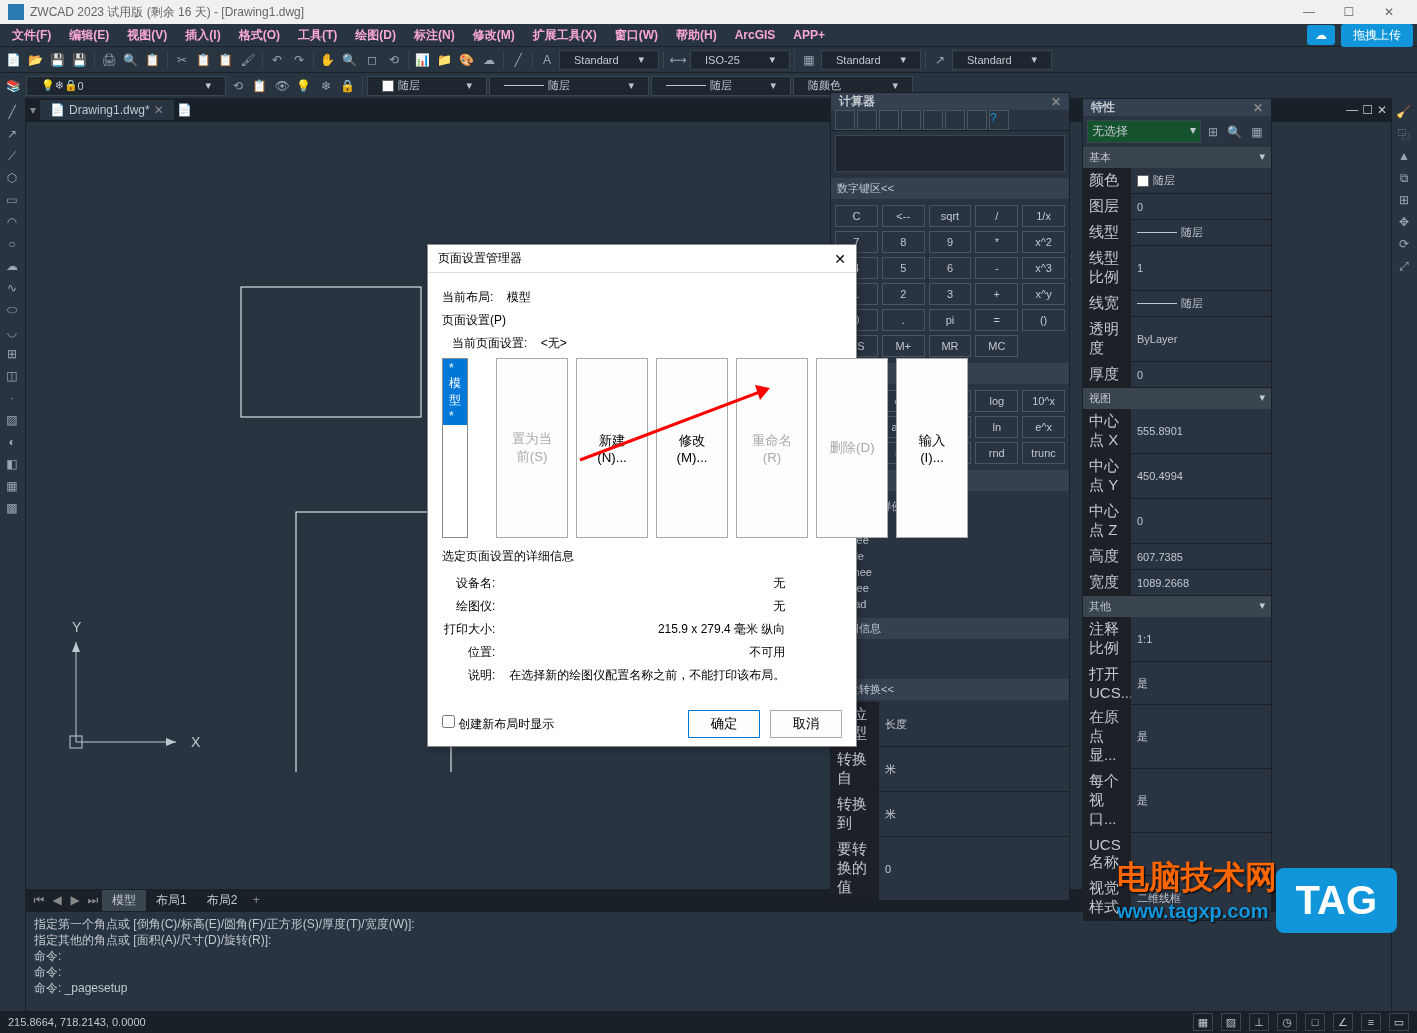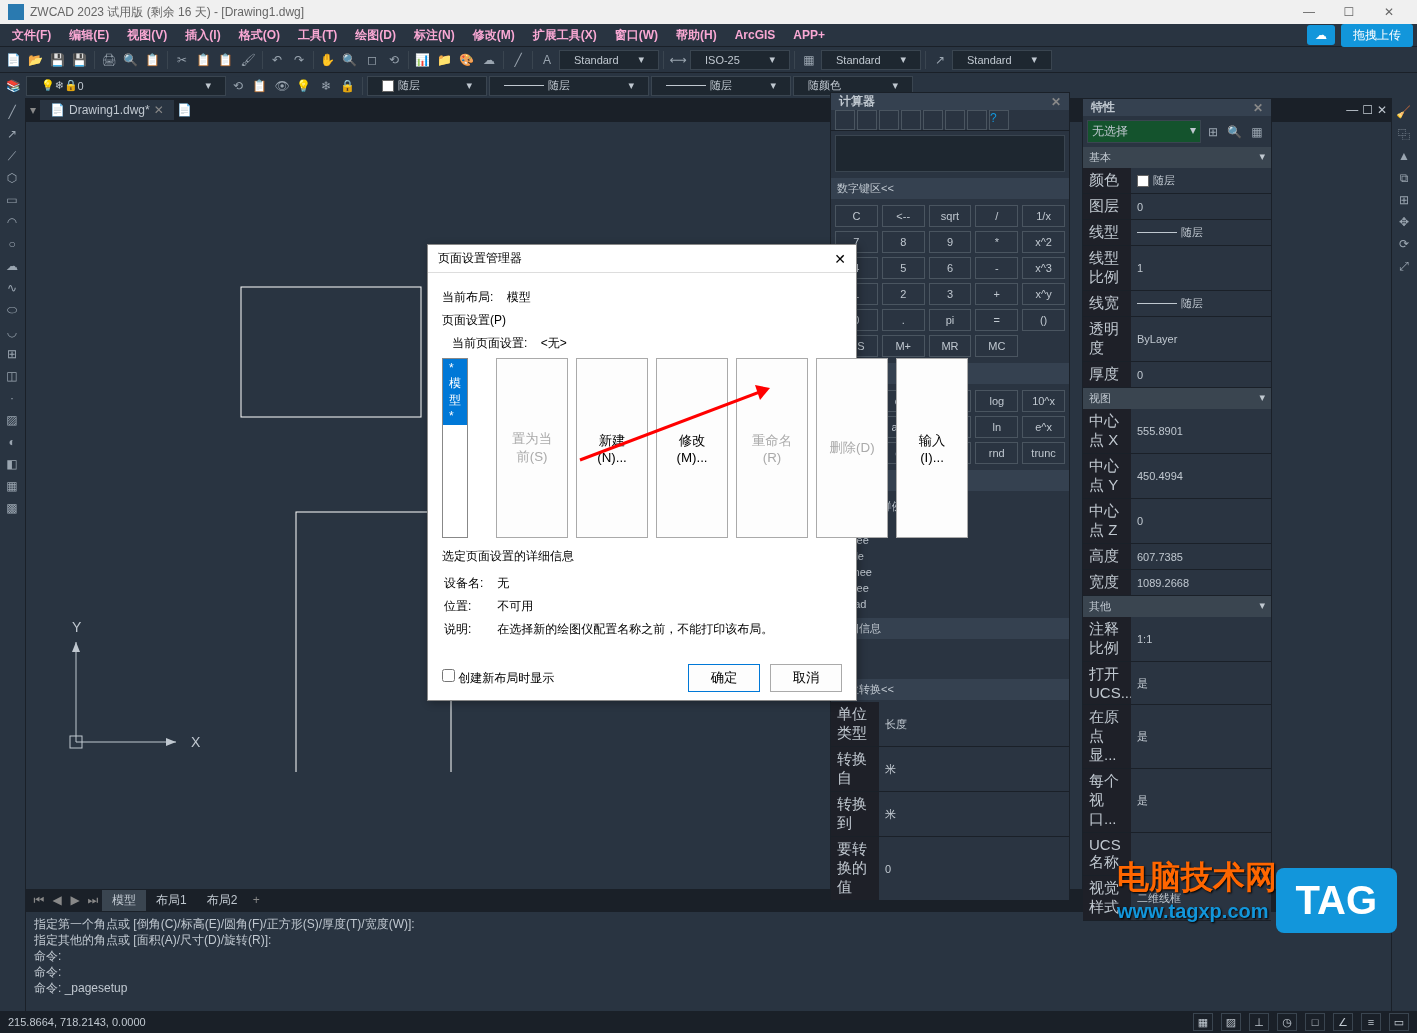--- a/index.html
+++ b/index.html
@@ -79,21 +79,21 @@
 .dialog-body { padding: 10px 14px; }
 .dlg-row { margin: 6px 0; font-size: 12px; }
 .dlg-list { border: 1px solid #888; height: 180px; background: #fff; }
 .dlg-list-item { padding: 2px 6px; }
 .dlg-list-item.sel { background: #0078d7; color: #fff; }
 .dlg-btns-col { display: flex; flex-direction: row; gap: 8px; }
 .dlg-btn { padding: 4px 10px; border: 1px solid #aaa; background: #fdfdfd; min-width: 72px; text-align: center; }
 .dlg-btn:disabled, .dlg-btn.disabled { color: #aaa; }
 .dlg-flex { display: flex; gap: 28px; }
 .dlg-info { margin: 4px 0; font-size: 12px; }
-.dlg-info td { padding: 2px 12px 2px 0; }
+.dlg-info td { padding: 2px 12px 2px 0; text-align: right; }
 .dlg-footer { display: flex; align-items: center; padding: 8px 14px; gap: 10px; }
 .dlg-footer .spacer { flex: 1; }
 .dlg-ok { border: 1px solid #0078d7; padding: 4px 18px; }
 
 .arrow-annotation { position: absolute; left: 570px; top: 370px; pointer-events: none; z-index: 101; }
 
 .statusbar { position: absolute; bottom: 0; left: 0; right: 0; height: 22px; background: #1a2028; display: flex; align-items: center; padding: 0 8px; color: #c0c8d0; font-size: 11px; gap: 8px; }
 .statusbar .sb-btn { width: 20px; height: 18px; border: 1px solid #3a4550; display: flex; align-items: center; justify-content: center; }
 
 .watermark { position: absolute; right: 140px; bottom: 110px; color: #ff6600; font-size: 32px; font-weight: bold; text-shadow: 1px 1px 2px #000; z-index: 200; }
@@ -562,20 +562,28 @@
       </div>
     </div>
     <div class="dlg-row" style="margin-top:10px">选定页面设置的详细信息</div>
     <table class="dlg-info">
       <tbody>
           <tr>
             <td>设备名:</td>
             <td>无</td>
           </tr>
       <tr>
+            <td>绘图仪:</td>
+            <td>无</td>
+          </tr>
+      <tr>
+            <td>打印大小:</td>
+            <td>215.9 x 279.4 毫米  纵向</td>
+          </tr>
+      <tr>
             <td>位置:</td>
             <td>不可用</td>
           </tr>
       <tr>
             <td>说明:</td>
             <td>在选择新的绘图仪配置名称之前，不能打印该布局。</td>
           </tr>
     </tbody>
       </table>
   </div>

